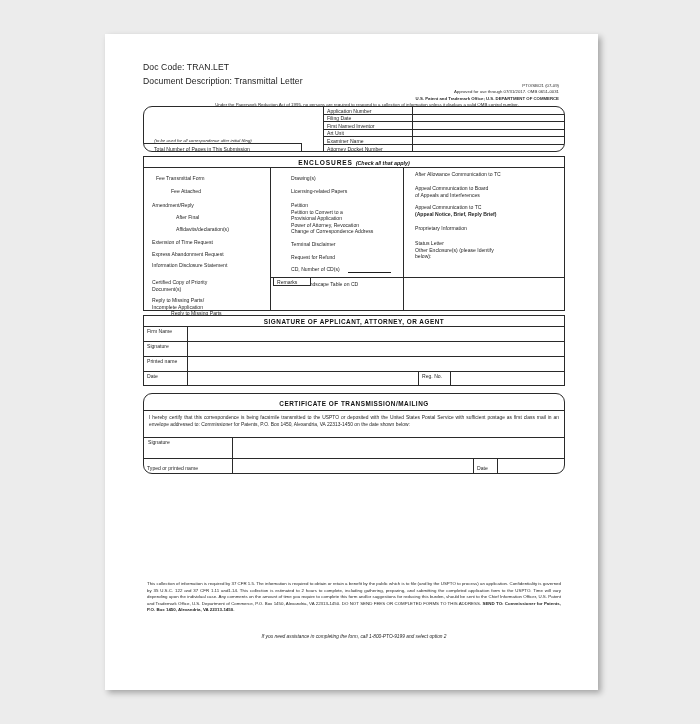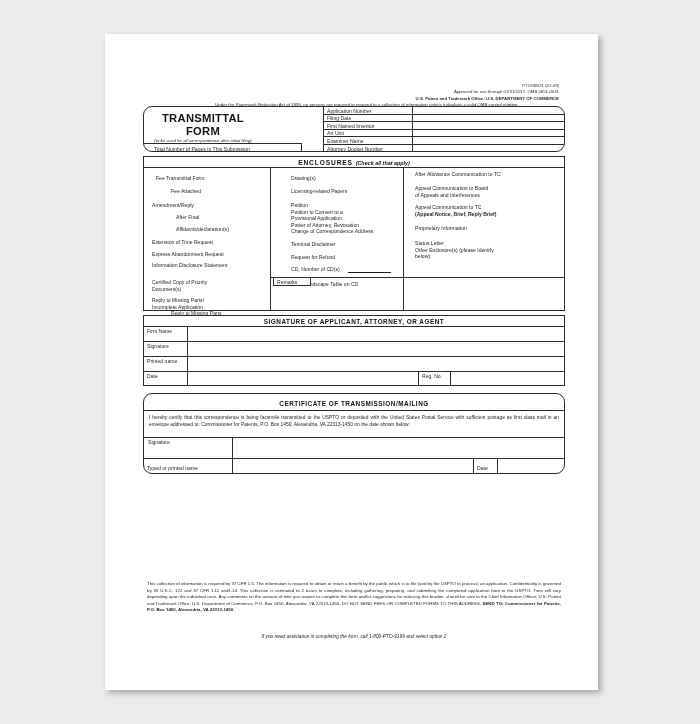--- a/index.html
+++ b/index.html
@@ -206,35 +206,35 @@
     font-size: 4.8px;
     font-style: italic;
     color: #1e1e1e;
   }
 </style>
 </head>
 <body>
 
 <div id="page-sheet">
 
+  <div class="doc-head">
+    <div>Doc Code: TRAN.LET</div>
+    <div>Document Description: Transmittal Letter</div>
+  </div>
 
   <div class="agency-block">
     <div>PTO/SB/21 (07-09)</div>
     <div>Approved for use through 07/31/2017. OMB 0651-0031</div>
     <div class="b">U.S. Patent and Trademark Office; U.S. DEPARTMENT OF COMMERCE</div>
   </div>
 
   <div class="paperwork-line">Under the Paperwork Reduction Act of 1995, no persons are required to respond to a collection of information unless it displays a valid OMB control number.</div>
 
   <div class="blk rnd" id="top-block"></div>
 
-  <div class="tf-title">
-    <div>TRANSMITTAL</div>
-    <div>FORM</div>
-  </div>
   <div class="tf-note">(to be used for all correspondence after initial filing)</div>
 
   <div class="hline" style="left:39px; top:109px; width:157px;"></div>
   <div class="vline" style="left:196px; top:109px; height:9px;"></div>
   <div class="vline" style="left:218px; top:72px; height:46px;"></div>
 
   <div class="tf-total">Total Number of Pages in This Submission</div>
 
   <div class="vline" style="left:307px; top:72px; height:46px;"></div>
 

